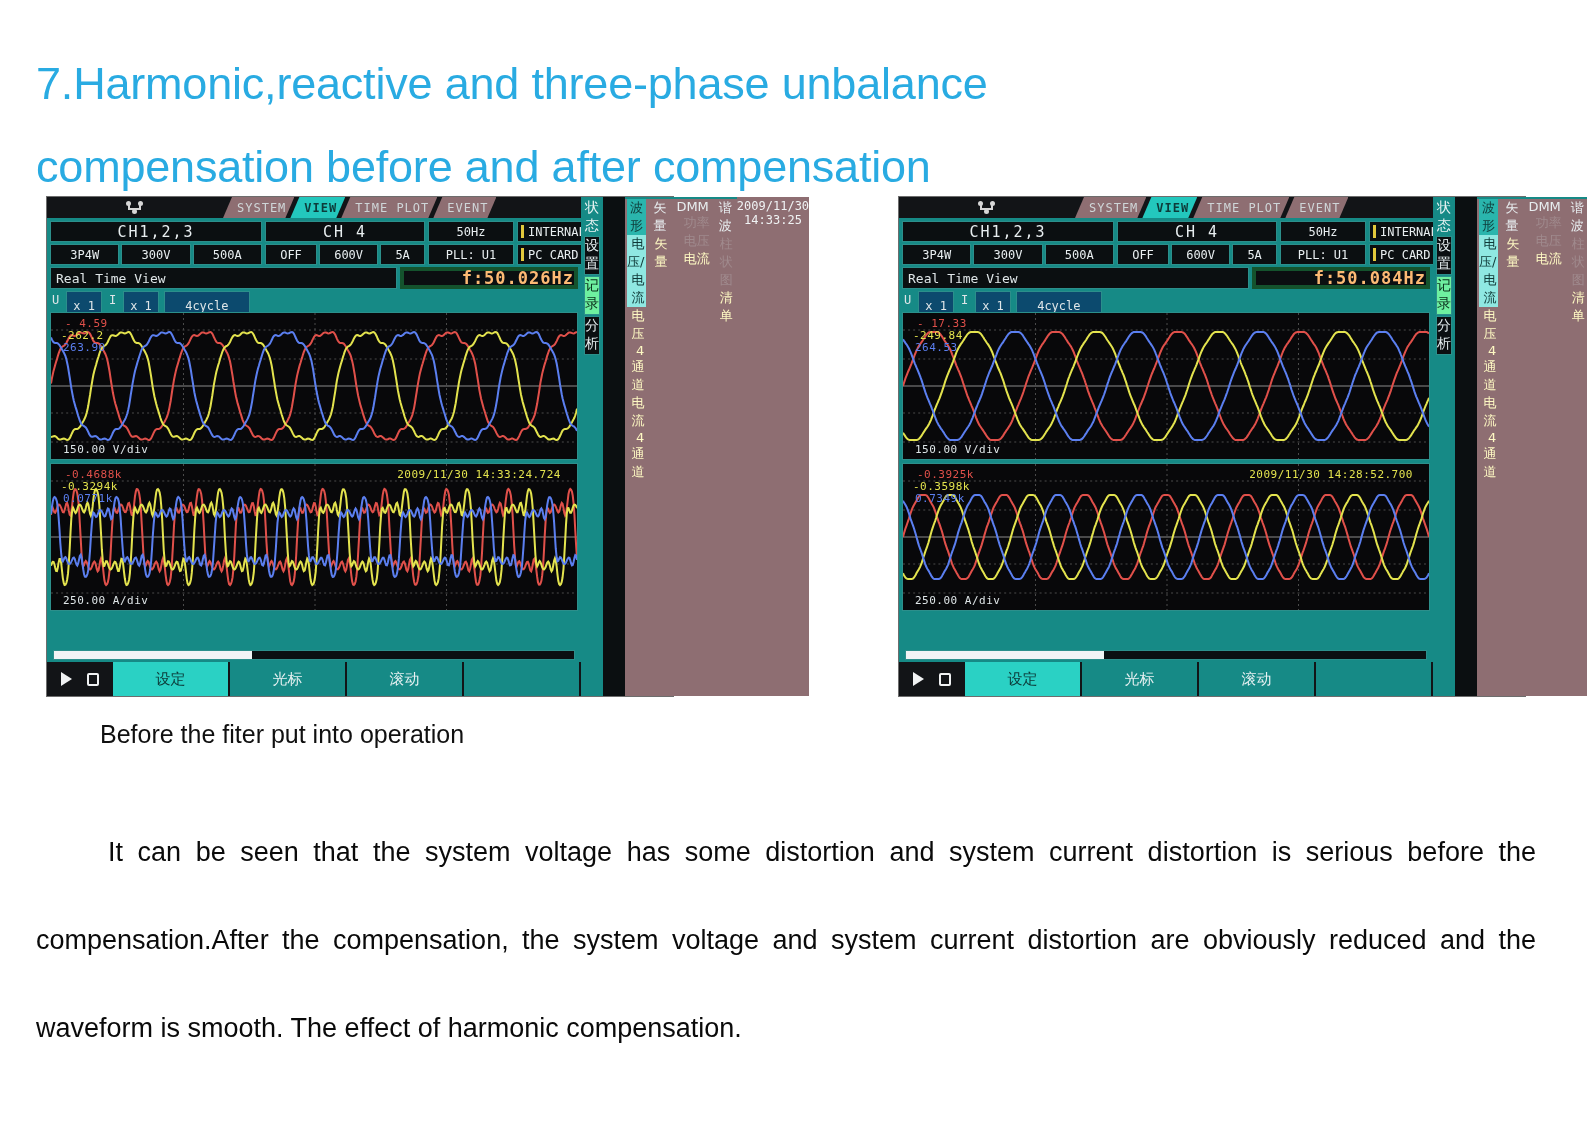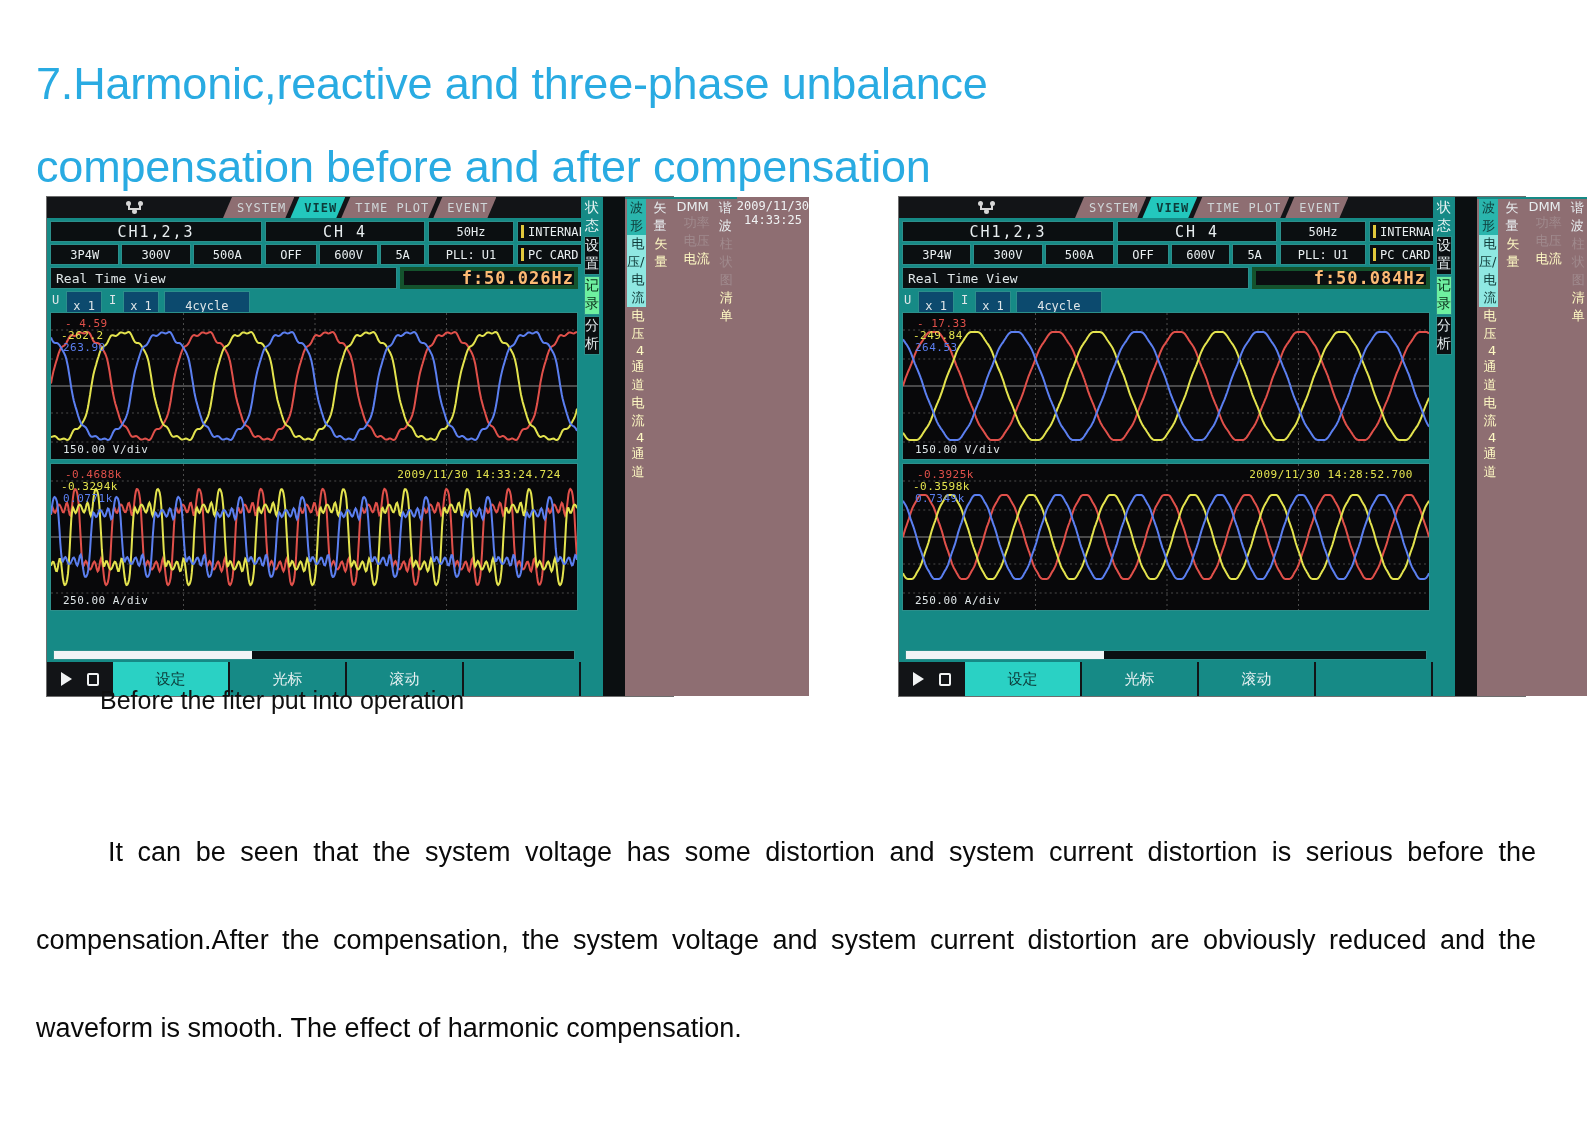--- a/index.html
+++ b/index.html
@@ -163,21 +163,21 @@
   .side-opt { font-size: 13px; color: #fef9c3; text-align: right; padding-right: 2px;
               font-family: "DejaVu Sans", sans-serif; }
   .side-opt.sel { background: #8fe8e2; color: #0e3836; }
   .side-opt.dim { color: #a08a8d; }
   .side-spacer { background: #8e6e72; flex: 1 1 auto; }
   .side-clock { background: #8e6e72; color: #f0f3f4; font-size: 12px; text-align: center;
                 padding: 3px 0 2px; line-height: 1.15; font-family: "DejaVu Sans Mono", monospace; }
 
   
   .caption {
-    position: absolute; top: 686px; font-size: 25px; color: #101010;
+    position: absolute; top: 720px; font-size: 25px; color: #101010;
     font-family: "Liberation Sans", sans-serif; white-space: nowrap;
   }
   #caption-left  { left: 100px; }
   #caption-right { left: 982px; }
 
   
   .para {
     position: absolute; left: 36px; top: 782px; width: 1500px;
     font-size: 27px; color: #0a0a0a; line-height: 3.25;
     text-align: justify; text-indent: 72px;

